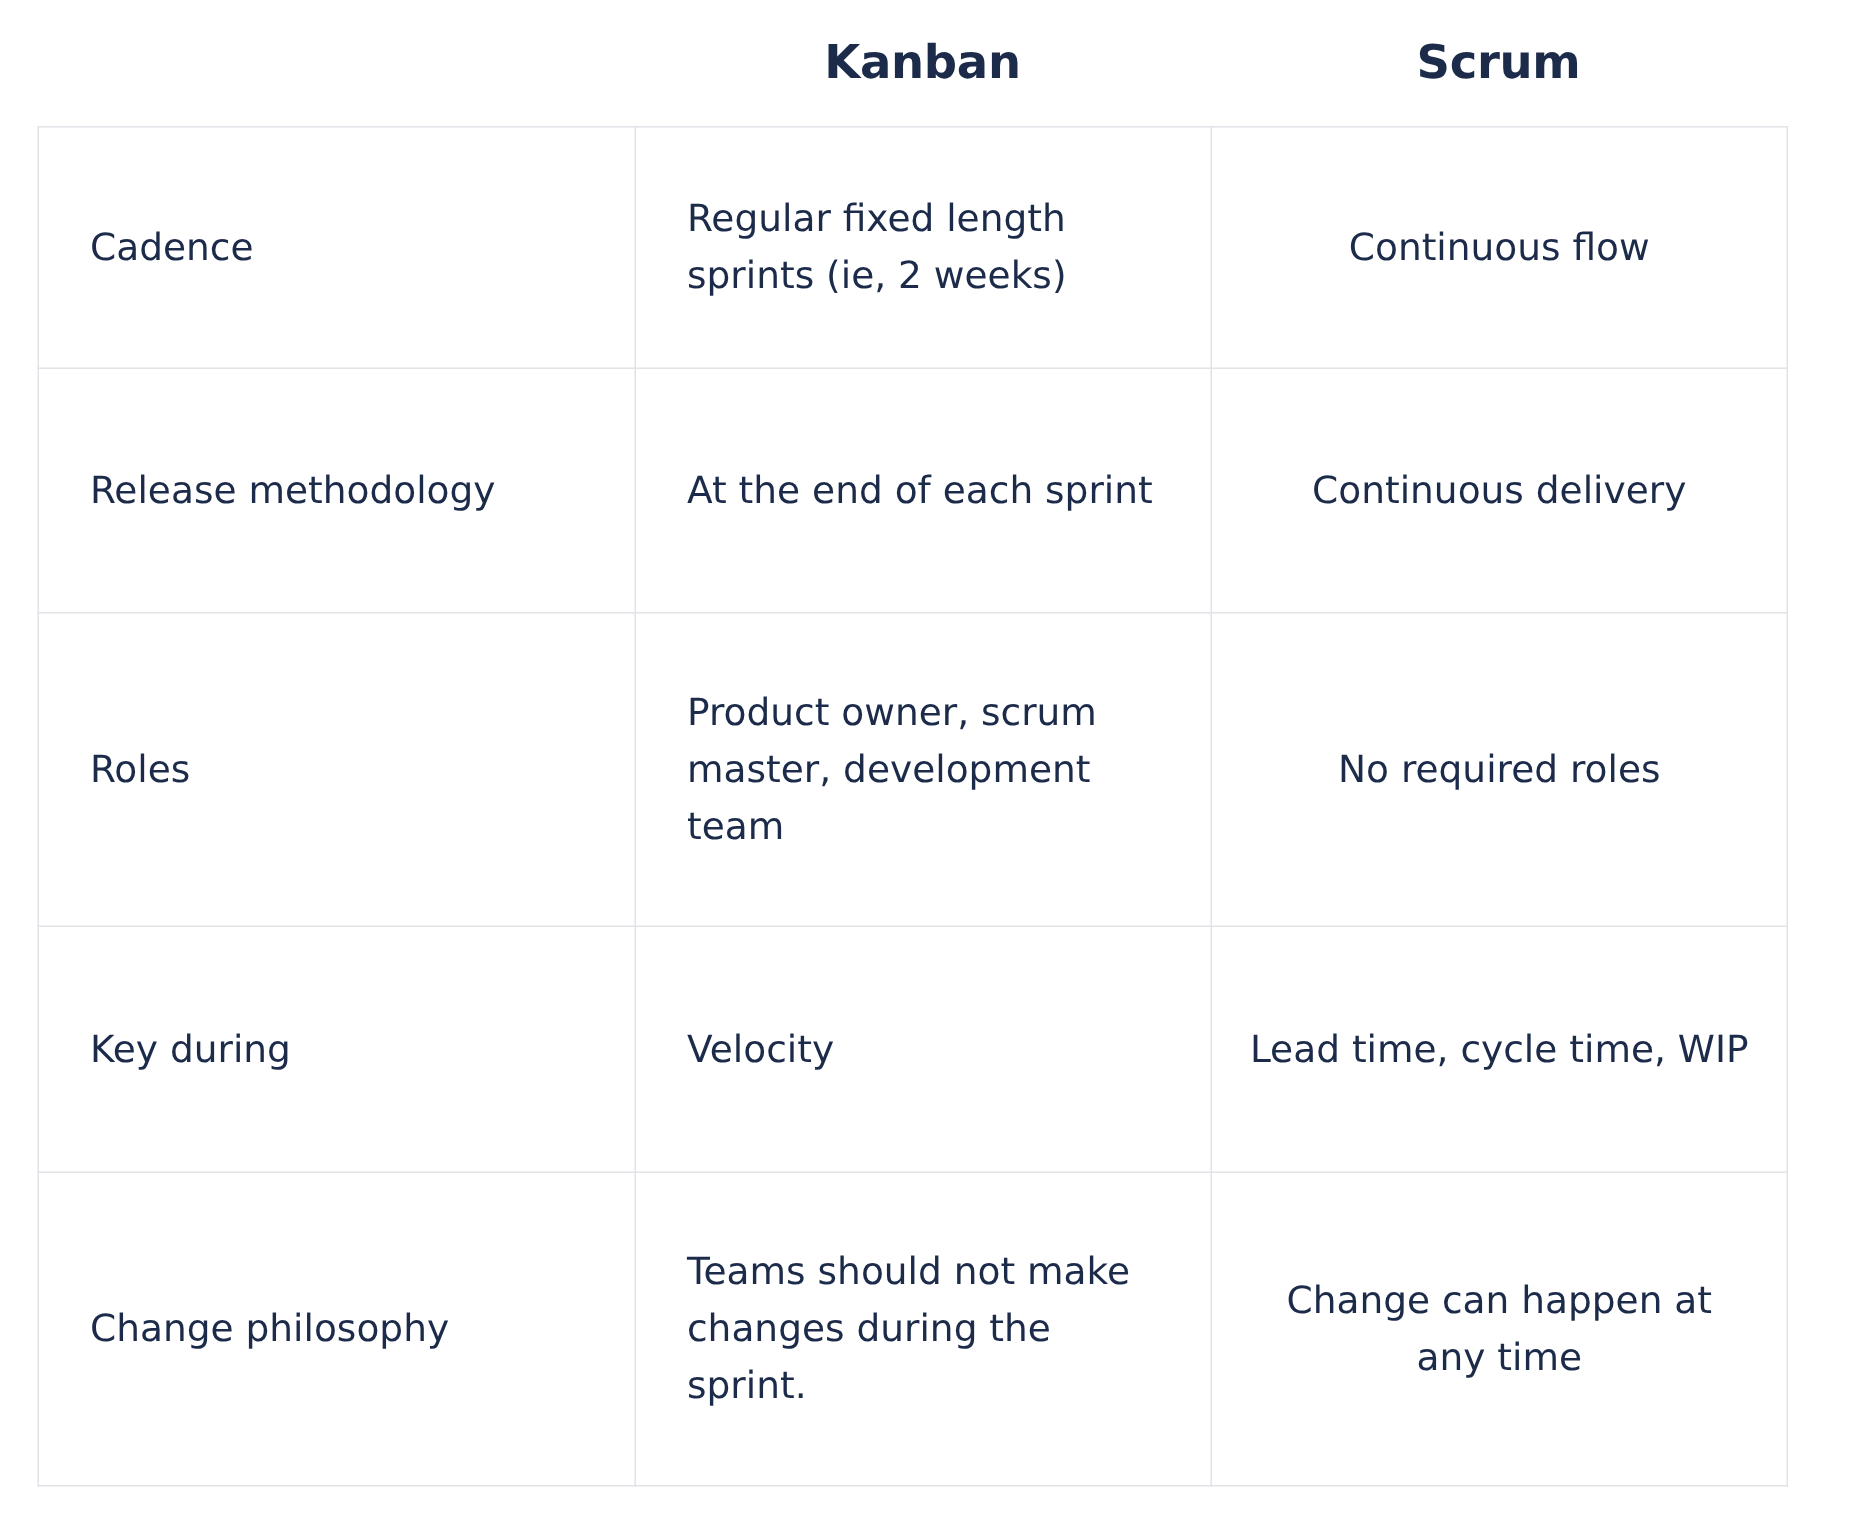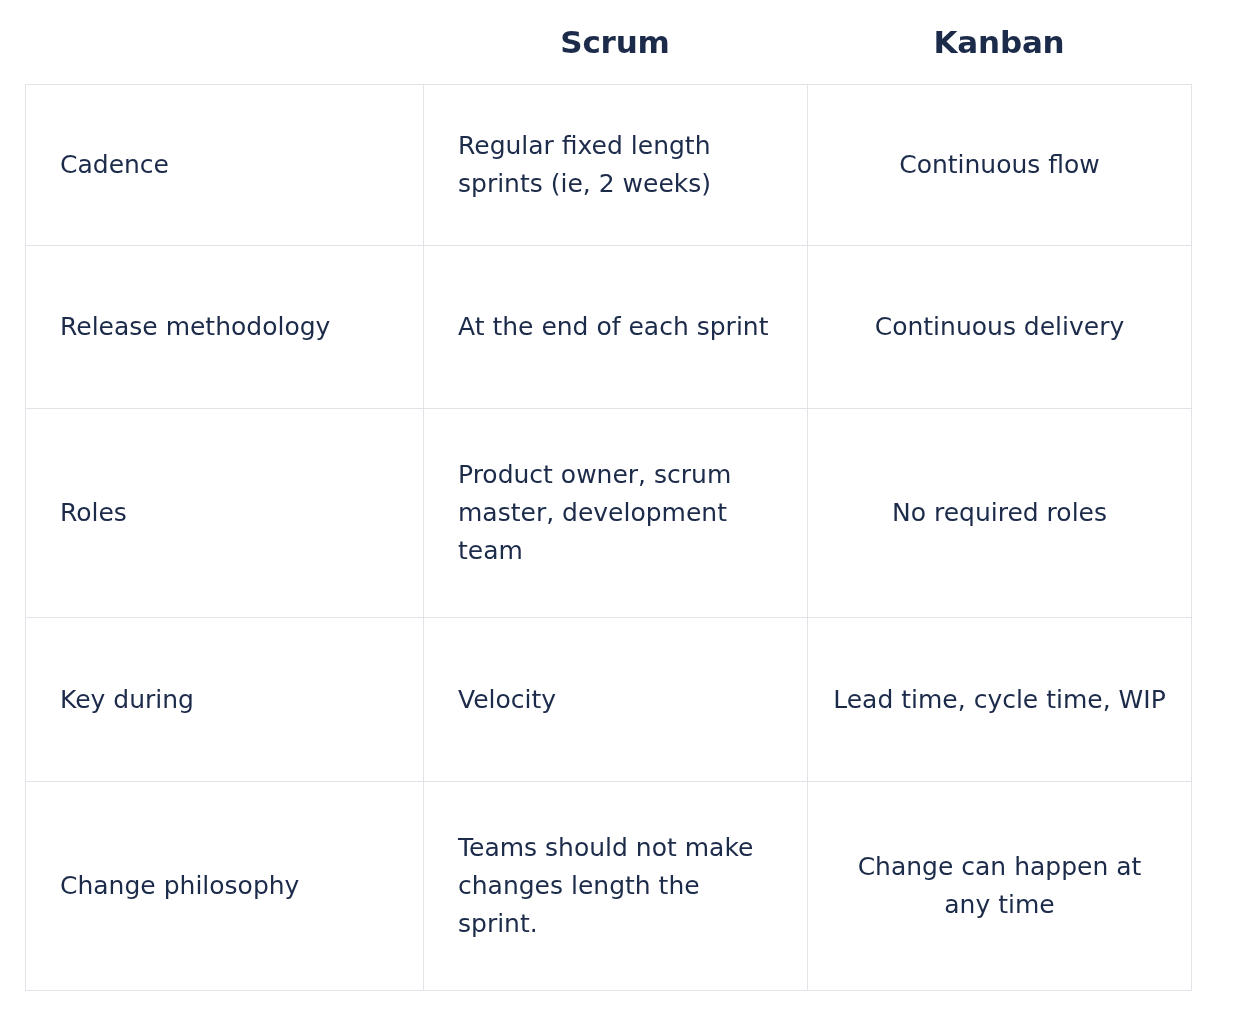--- a/index.html
+++ b/index.html
@@ -84,22 +84,22 @@
   tr.r-metrics  td { height: 164px; }
   tr.r-change   td { height: 209px; }
 </style>
 </head>
 <body>
 
 <div class="page">
 
   <div class="col-headers">
     <div class="hdr-spacer"></div>
+    <div class="hdr-cell">Kanban</div>
     <div class="hdr-cell">Scrum</div>
-    <div class="hdr-cell">Kanban</div>
   </div>
 
   <table class="cmp-table">
     <tbody>
       <tr class="r-cadence">
         <td class="c-label">Cadence</td>
         <td class="c-scrum align-left">Regular fixed length sprints (ie, 2 weeks)</td>
         <td class="c-kanban align-center">Continuous flow</td>
       </tr>
       <tr class="r-release">
@@ -112,19 +112,19 @@
         <td class="c-scrum align-left">Product owner, scrum master, development team</td>
         <td class="c-kanban align-center">No required roles</td>
       </tr>
       <tr class="r-metrics">
         <td class="c-label">Key during</td>
         <td class="c-scrum align-center">Velocity</td>
         <td class="c-kanban align-center">Lead time, cycle time, WIP</td>
       </tr>
       <tr class="r-change">
         <td class="c-label">Change philosophy</td>
-        <td class="c-scrum align-left">Teams should not make changes length the sprint.</td>
+        <td class="c-scrum align-left">Teams should not make changes during the sprint.</td>
         <td class="c-kanban align-center">Change can happen at any time</td>
       </tr>
     </tbody>
   </table>
 
 </div>
 
 </body></html>

